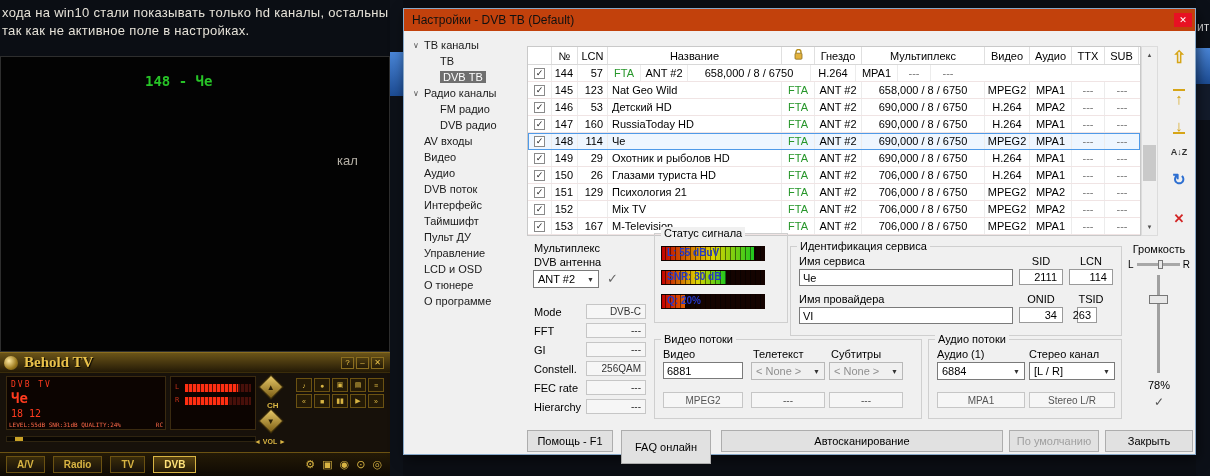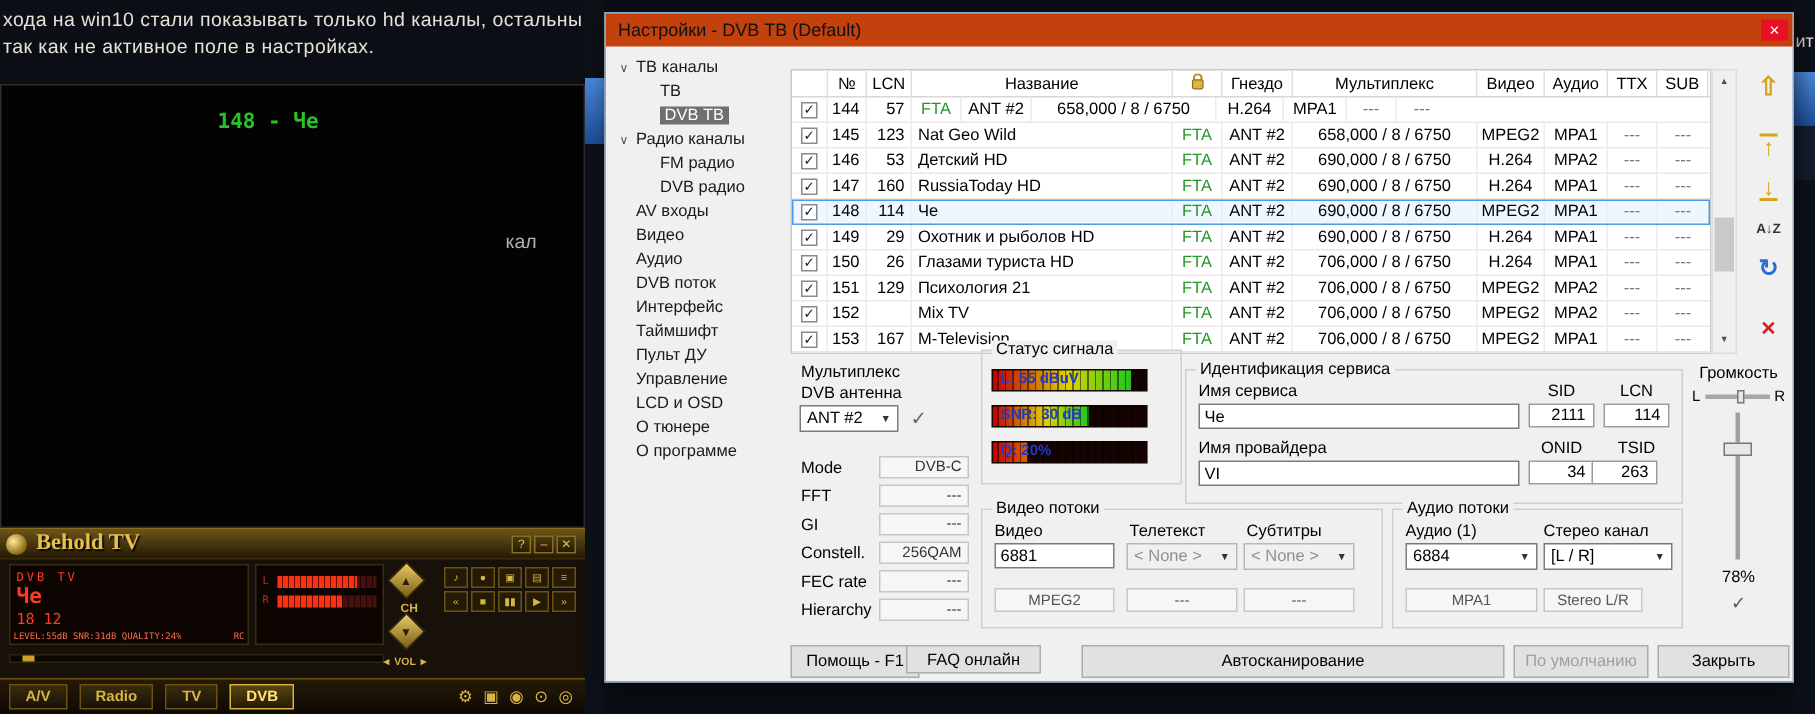--- a/index.html
+++ b/index.html
@@ -631,21 +631,21 @@
       <input class="tin" style="left: 8px; top: 22px; width: 214px;" value="Че">
       <span class="lab" style="left:228px;top:8px;width:44px;text-align:center">SID</span>
       <span class="vbox" style="left:228px;top:22px;width:44px">2111</span>
       <span class="lab" style="left:278px;top:8px;width:44px;text-align:center">LCN</span>
       <span class="vbox" style="left:278px;top:22px;width:44px">114</span>
       <span class="lab" style="left:8px;top:46px">Имя провайдера</span>
       <input class="tin" style="left: 8px; top: 60px; width: 214px;" value="VI">
       <span class="lab" style="left:228px;top:46px;width:44px;text-align:center">ONID</span>
       <span class="vbox" style="left:228px;top:60px;width:44px">34</span>
       <span class="lab" style="left:278px;top:46px;width:44px;text-align:center">TSID</span>
-      <span class="vbox" style="left:270px;top:60px;width:44px">263</span>
+      <span class="vbox" style="left:286px;top:60px;width:20px">263</span>
     </div>
 
     <div class="gbox" style="left:250px;top:330px;width:268px;height:80px">
       <span class="gtitle">Видео потоки</span>
       <span class="lab" style="left:8px;top:8px">Видео</span>
       <span class="lab" style="left:98px;top:8px">Телетекст</span>
       <span class="lab" style="left:176px;top:8px">Субтитры</span>
       <input class="tin" style="left: 8px; top: 22px; width: 80px;" value="6881">
       <div class="ddl disabled" style="left:96px;top:22px;width:74px">
         <span>&lt; None &gt;</span>
@@ -666,39 +666,39 @@
       <span class="lab" style="left:100px;top:8px">Стерео канал</span>
       <div class="ddl" style="left:8px;top:22px;width:88px">
         <span>6884</span>
         <span class="darr">▼</span>
       </div>
       <div class="ddl" style="left:100px;top:22px;width:86px">
         <span>[L / R]</span>
         <span class="darr">▼</span>
       </div>
       <span class="infobox" style="left:8px;top:52px;width:88px">MPA1</span>
-      <span class="infobox" style="left:100px;top:52px;width:66px">Stereo L/R</span>
+      <span class="infobox" style="left:100px;top:52px;width:86px">Stereo L/R</span>
     </div>
 
     <div class="vol-panel">
       <div class="vtitle">Громкость</div>
       <div class="balance">
         <span>L</span>
         <div class="btrack">
             <div class="bthumb"></div>
           </div>
         <span>R</span>
       </div>
       <div class="vtrack">
           <div class="vthumb"></div>
         </div>
       <div class="vpct">78%</div>
       <div class="vcheck">✓</div>
     </div>
 
     <div class="win-btn" style="left:123px;top:421px;width:86px;height:22px">Помощь - F1</div>
-    <div class="win-btn" style="left:200px;top:421px;width:90px;height:19px">FAQ онлайн</div>
+    <div class="win-btn" style="left:217px;top:421px;width:90px;height:34px">FAQ онлайн</div>
     <div class="win-btn" style="left:317px;top:421px;width:282px;height:22px">Автосканирование</div>
     <div class="win-btn disabled" style="left:605px;top:421px;width:90px;height:22px">По умолчанию</div>
     <div class="win-btn" style="left:701px;top:421px;width:88px;height:22px">Закрыть</div>
   </div>
 
 </div>
 
 </body></html>

